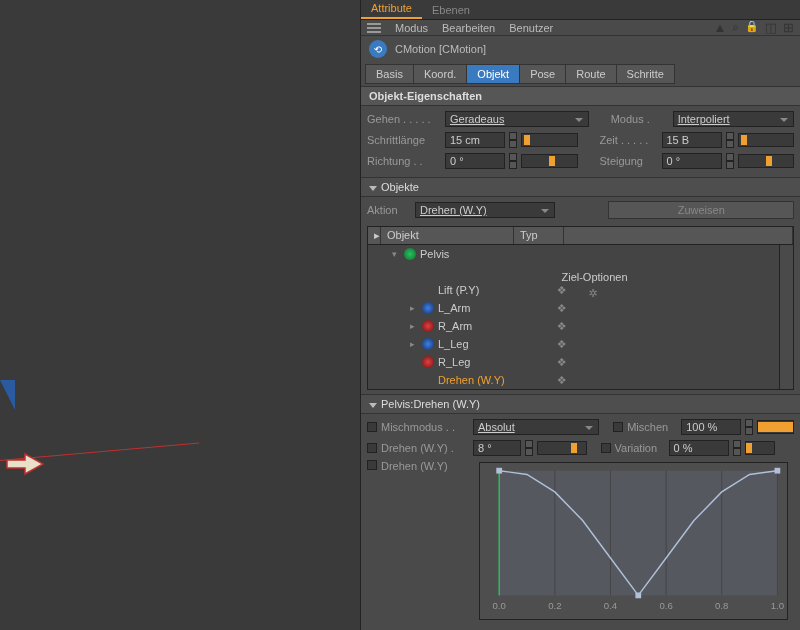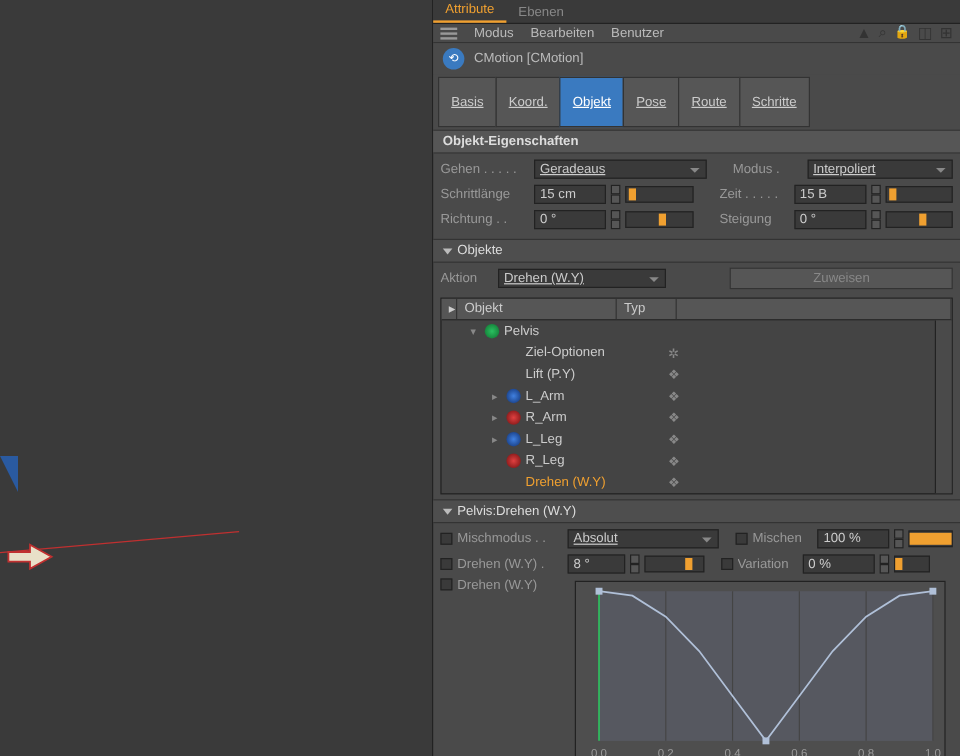--- a/index.html
+++ b/index.html
@@ -18,21 +18,21 @@
   .panel-tab { padding: 3px 10px; color: #888; font-size: 11px; }
   .panel-tab.active { color: #f0a030; border-bottom: 2px solid #f0a030; }
   .menubar { display: flex; align-items: center; background: #4a4a4a; height: 22px; padding: 0 6px; gap: 14px; border-bottom: 1px solid #333; }
   .menubar .burger { width: 14px; display: flex; flex-direction: column; gap: 2px; }
   .menubar .burger span { display: block; height: 2px; background: #999; }
   .menubar .mi { color: #bbb; font-size: 11px; }
   .menubar .icons { margin-left: auto; display: flex; gap: 6px; color: #333; font-size: 13px; }
   .obj-header { display: flex; align-items: center; gap: 8px; background: #4a4a4a; padding: 4px 8px; }
   .obj-header .ic { width: 18px; height: 18px; background: #3a7ac0; border-radius: 50%; display: flex; align-items: center; justify-content: center; color: #fff; font-size: 10px; }
   .obj-tabs { display: flex; gap: 0; padding: 2px 4px; background: #4a4a4a; }
-  .obj-tab { padding: 14px 10px; background: #565656; border: 1px solid #333; color: #ccc; font-size: 11px; margin-right: -1px; text-decoration: underline; }
+  .obj-tab { padding: 3px 10px; background: #565656; border: 1px solid #333; color: #ccc; font-size: 11px; margin-right: -1px; }
   .obj-tab.active { background: #3a7ac0; color: #fff; }
   .section-h { background: #565656; padding: 3px 8px; color: #ddd; font-weight: bold; font-size: 11px; border-top: 1px solid #333; border-bottom: 1px solid #333; }
   .section-h.sub { background: #4e4e4e; font-weight: normal; }
   .section-h .tri-d { display: inline-block; width: 0; height: 0; border-left: 4px solid transparent; border-right: 4px solid transparent; border-top: 5px solid #bbb; margin-right: 4px; vertical-align: middle; }
   .props { padding: 4px 6px; }
   .row { display: flex; align-items: center; gap: 4px; margin-bottom: 3px; height: 18px; }
   .lbl { color: #999; font-size: 11px; width: 74px; white-space: nowrap; overflow: hidden; }
   .lbl.s { width: 58px; }
   .chk { width: 10px; height: 10px; border: 1px solid #222; background: #3a3a3a; flex: none; }
   .field { background: #3a3a3a; border: 1px solid #222; height: 16px; padding: 1px 4px; color: #ccc; font-size: 11px; display: flex; align-items: center; }
@@ -183,21 +183,21 @@
       </div>
       <div class="tree-body">
         <div class="tree-rows" id="tree-rows">
             <div class="trow" style="padding-left: 24px;">
               <span class="exp">▾</span>
               <span class="jic g"></span>
               <span class="nm ">Pelvis</span>
               <span class="sic"></span>
               <span style="flex:1.8"></span>
             </div>
-            <div class="trow" style="padding-left: 42px;">
+            <div class="trow" style="padding-left: 42px; flex-direction: column;">
               <span class="exp"></span>
               <span style="width:12px"></span>
               <span class="nm ">Ziel-Optionen</span>
               <span class="sic">✲</span>
               <span style="flex:1.8"></span>
             </div>
             <div class="trow" style="padding-left: 42px;">
               <span class="exp"></span>
               <span style="width:12px"></span>
               <span class="nm ">Lift (P.Y)</span>

